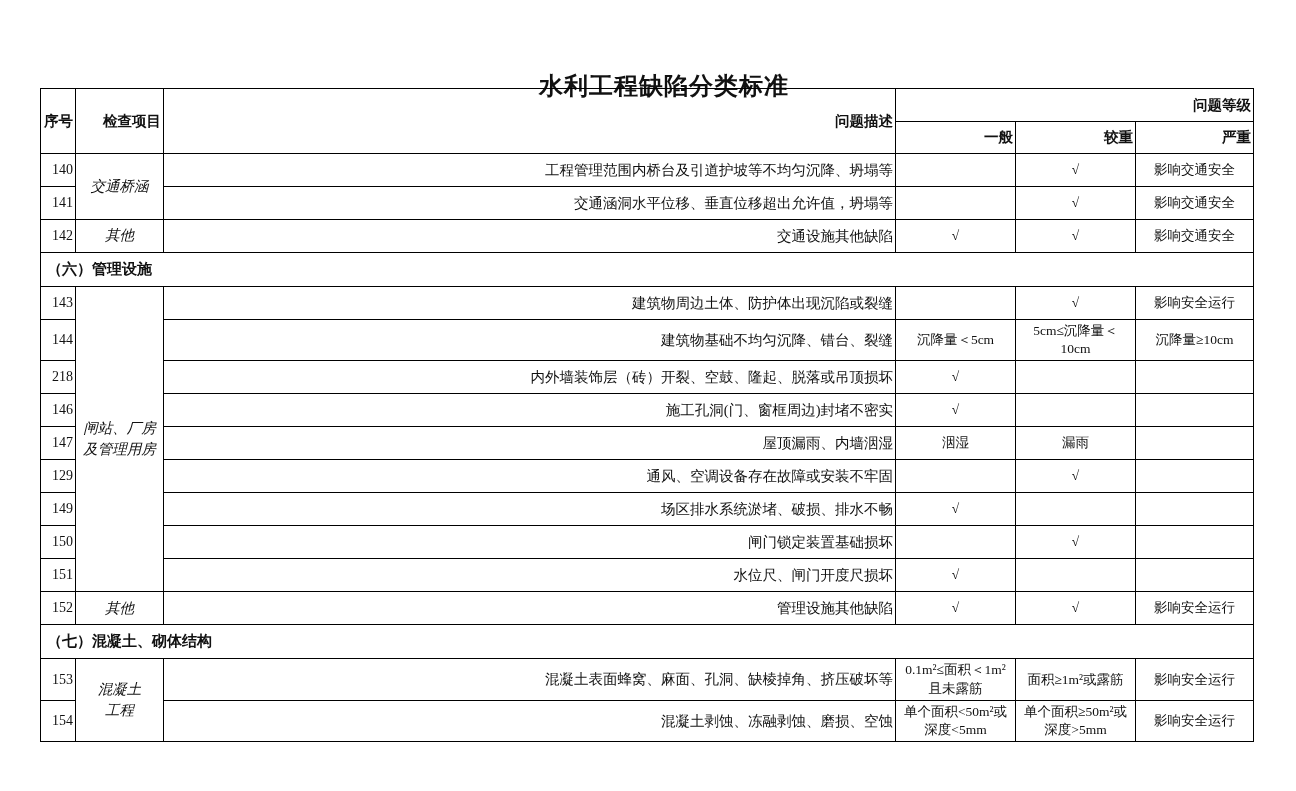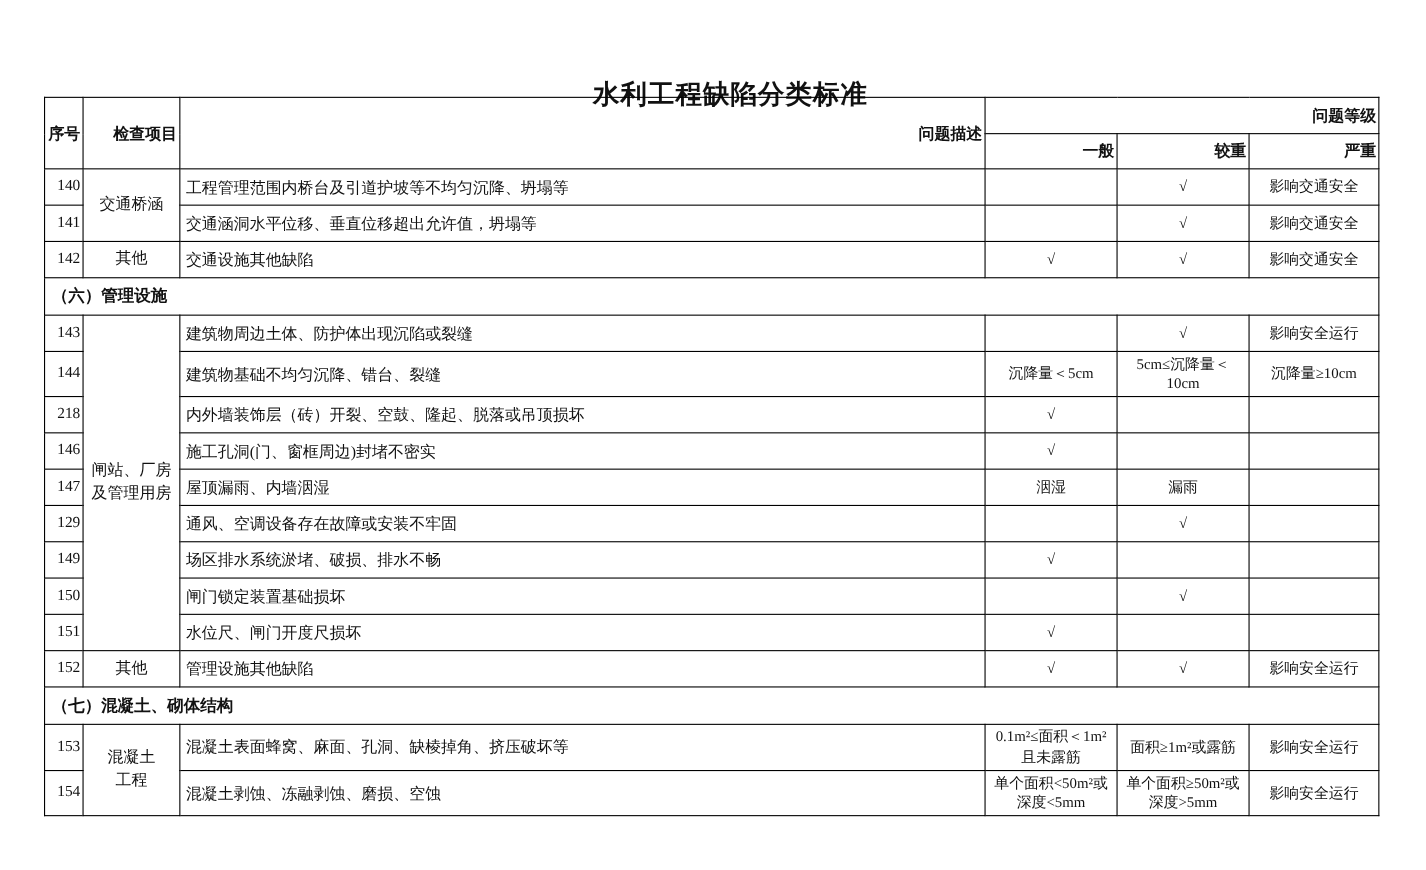--- a/index.html
+++ b/index.html
@@ -34,22 +34,22 @@
   }
   tbody tr { height: 33px; }
   tr.section-row { height: 34px; }
   td.section {
     font-family: "Liberation Sans", "DejaVu Sans", sans-serif;
     font-weight: bold; font-size: 15px; text-align: left;
     padding-left: 6px;
     margin-top: 31px;
   }
   td.c-no    { text-align: right; font-size: 14px; }
-  td.c-item  { text-align: center; font-size: 14.5px; white-space: pre-line; line-height: 1.45; }
-  td.c-desc  { text-align: left; font-size: 14.5px; padding-left: 5px; }
+  td.c-item  { text-align: center; font-size: 14.5px; white-space: pre-line; line-height: 1.45; font-style: italic; }
+  td.c-desc  { text-align: right; font-size: 14.5px; padding-left: 5px; }
   td.c-grade { text-align: center; font-size: 13.5px; line-height: 1.35; padding: 2px 3px; }
 </style>
 </head>
 <body>
 
 <h1 class="title">水利工程缺陷分类标准</h1>
 
 <table class="grid">
   <colgroup>
     <col style="width:35px">

